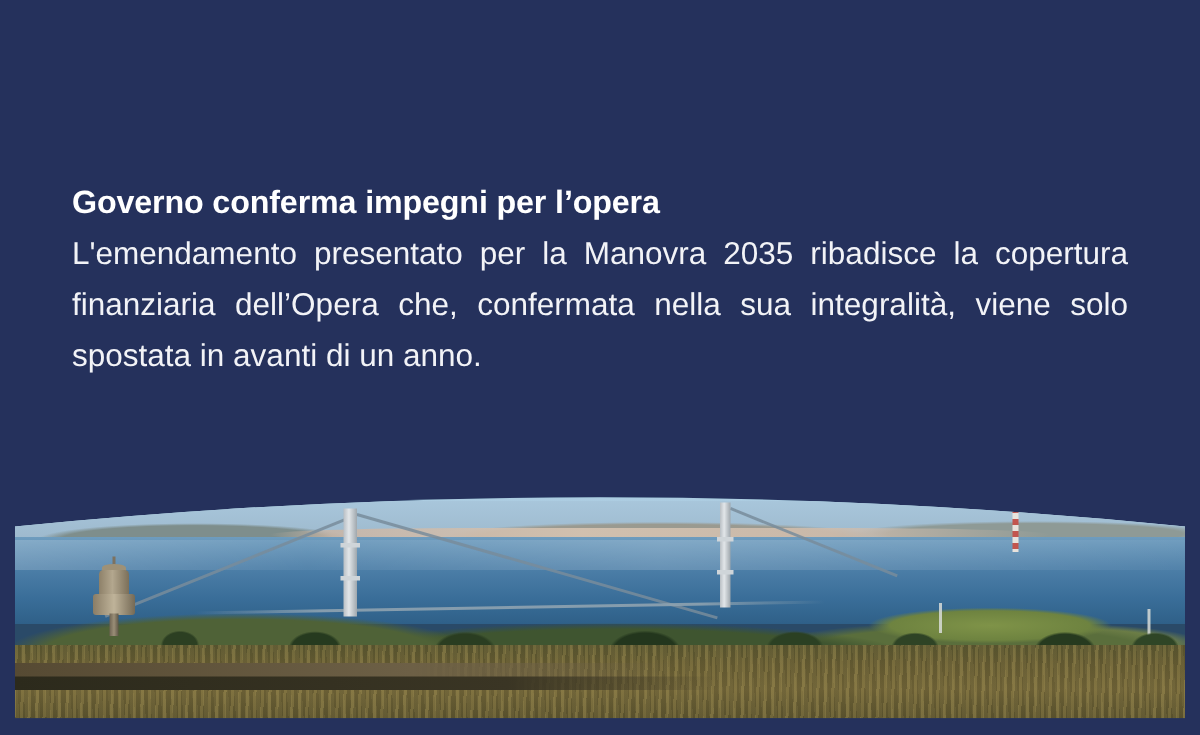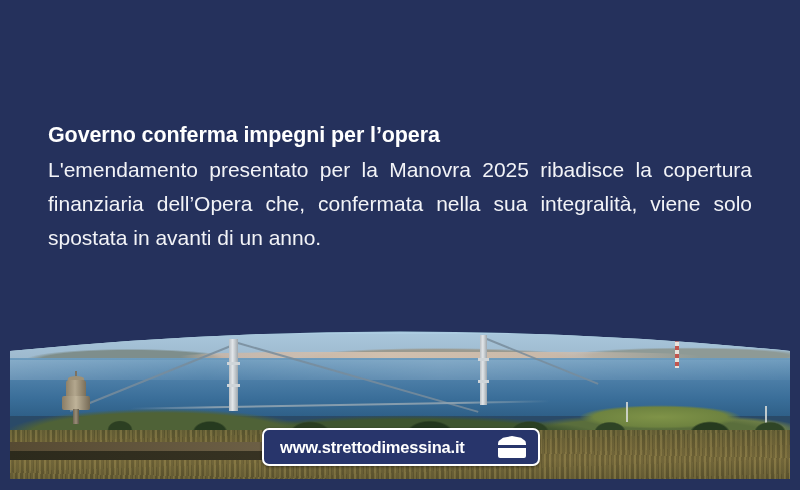--- a/index.html
+++ b/index.html
@@ -273,21 +273,21 @@
     background: #28356b;
   }
 </style>
 </head>
 <body>
 
 <div id="card">
 
   <div id="text-block">
     <h1 id="headline">Governo conferma impegni per l’opera</h1>
-    <p id="body-copy">L'emendamento presentato per la Manovra 2025 ribadisce la copertura finanziaria dell’Opera che, confermata nella sua integralità, viene solo spostata in avanti di un anno.</p>
+    <p id="body-copy">L'emendamento presentato per la Manovra 2035 ribadisce la copertura finanziaria dell’Opera che, confermata nella sua integralità, viene solo spostata in avanti di un anno.</p>
   </div>
 
   <div id="photo-wrap">
     <div id="photo">
 
       <div class="layer" id="sky"></div>
       <div class="layer" id="far-coast"></div>
       <div class="layer" id="city-strip"></div>
       <div class="layer" id="sea"></div>
       <div class="layer" id="sea-shimmer"></div>
@@ -322,22 +322,14 @@
         <div id="wt-spike"></div>
         <div id="wt-cap"></div>
         <div id="wt-head"></div>
         <div id="wt-body"></div>
         <div id="wt-leg"></div>
       </div>
 
     </div>
   </div>
 
-  <div id="url-banner">
-    <span id="url-text">www.strettodimessina.it</span>
-    <span id="logo-mark">
-      <span id="logo-arch-top"></span>
-      <span id="logo-gap"></span>
-      <span id="logo-arch-bottom"></span>
-    </span>
-  </div>
 
 </div>
 
 </body></html>

